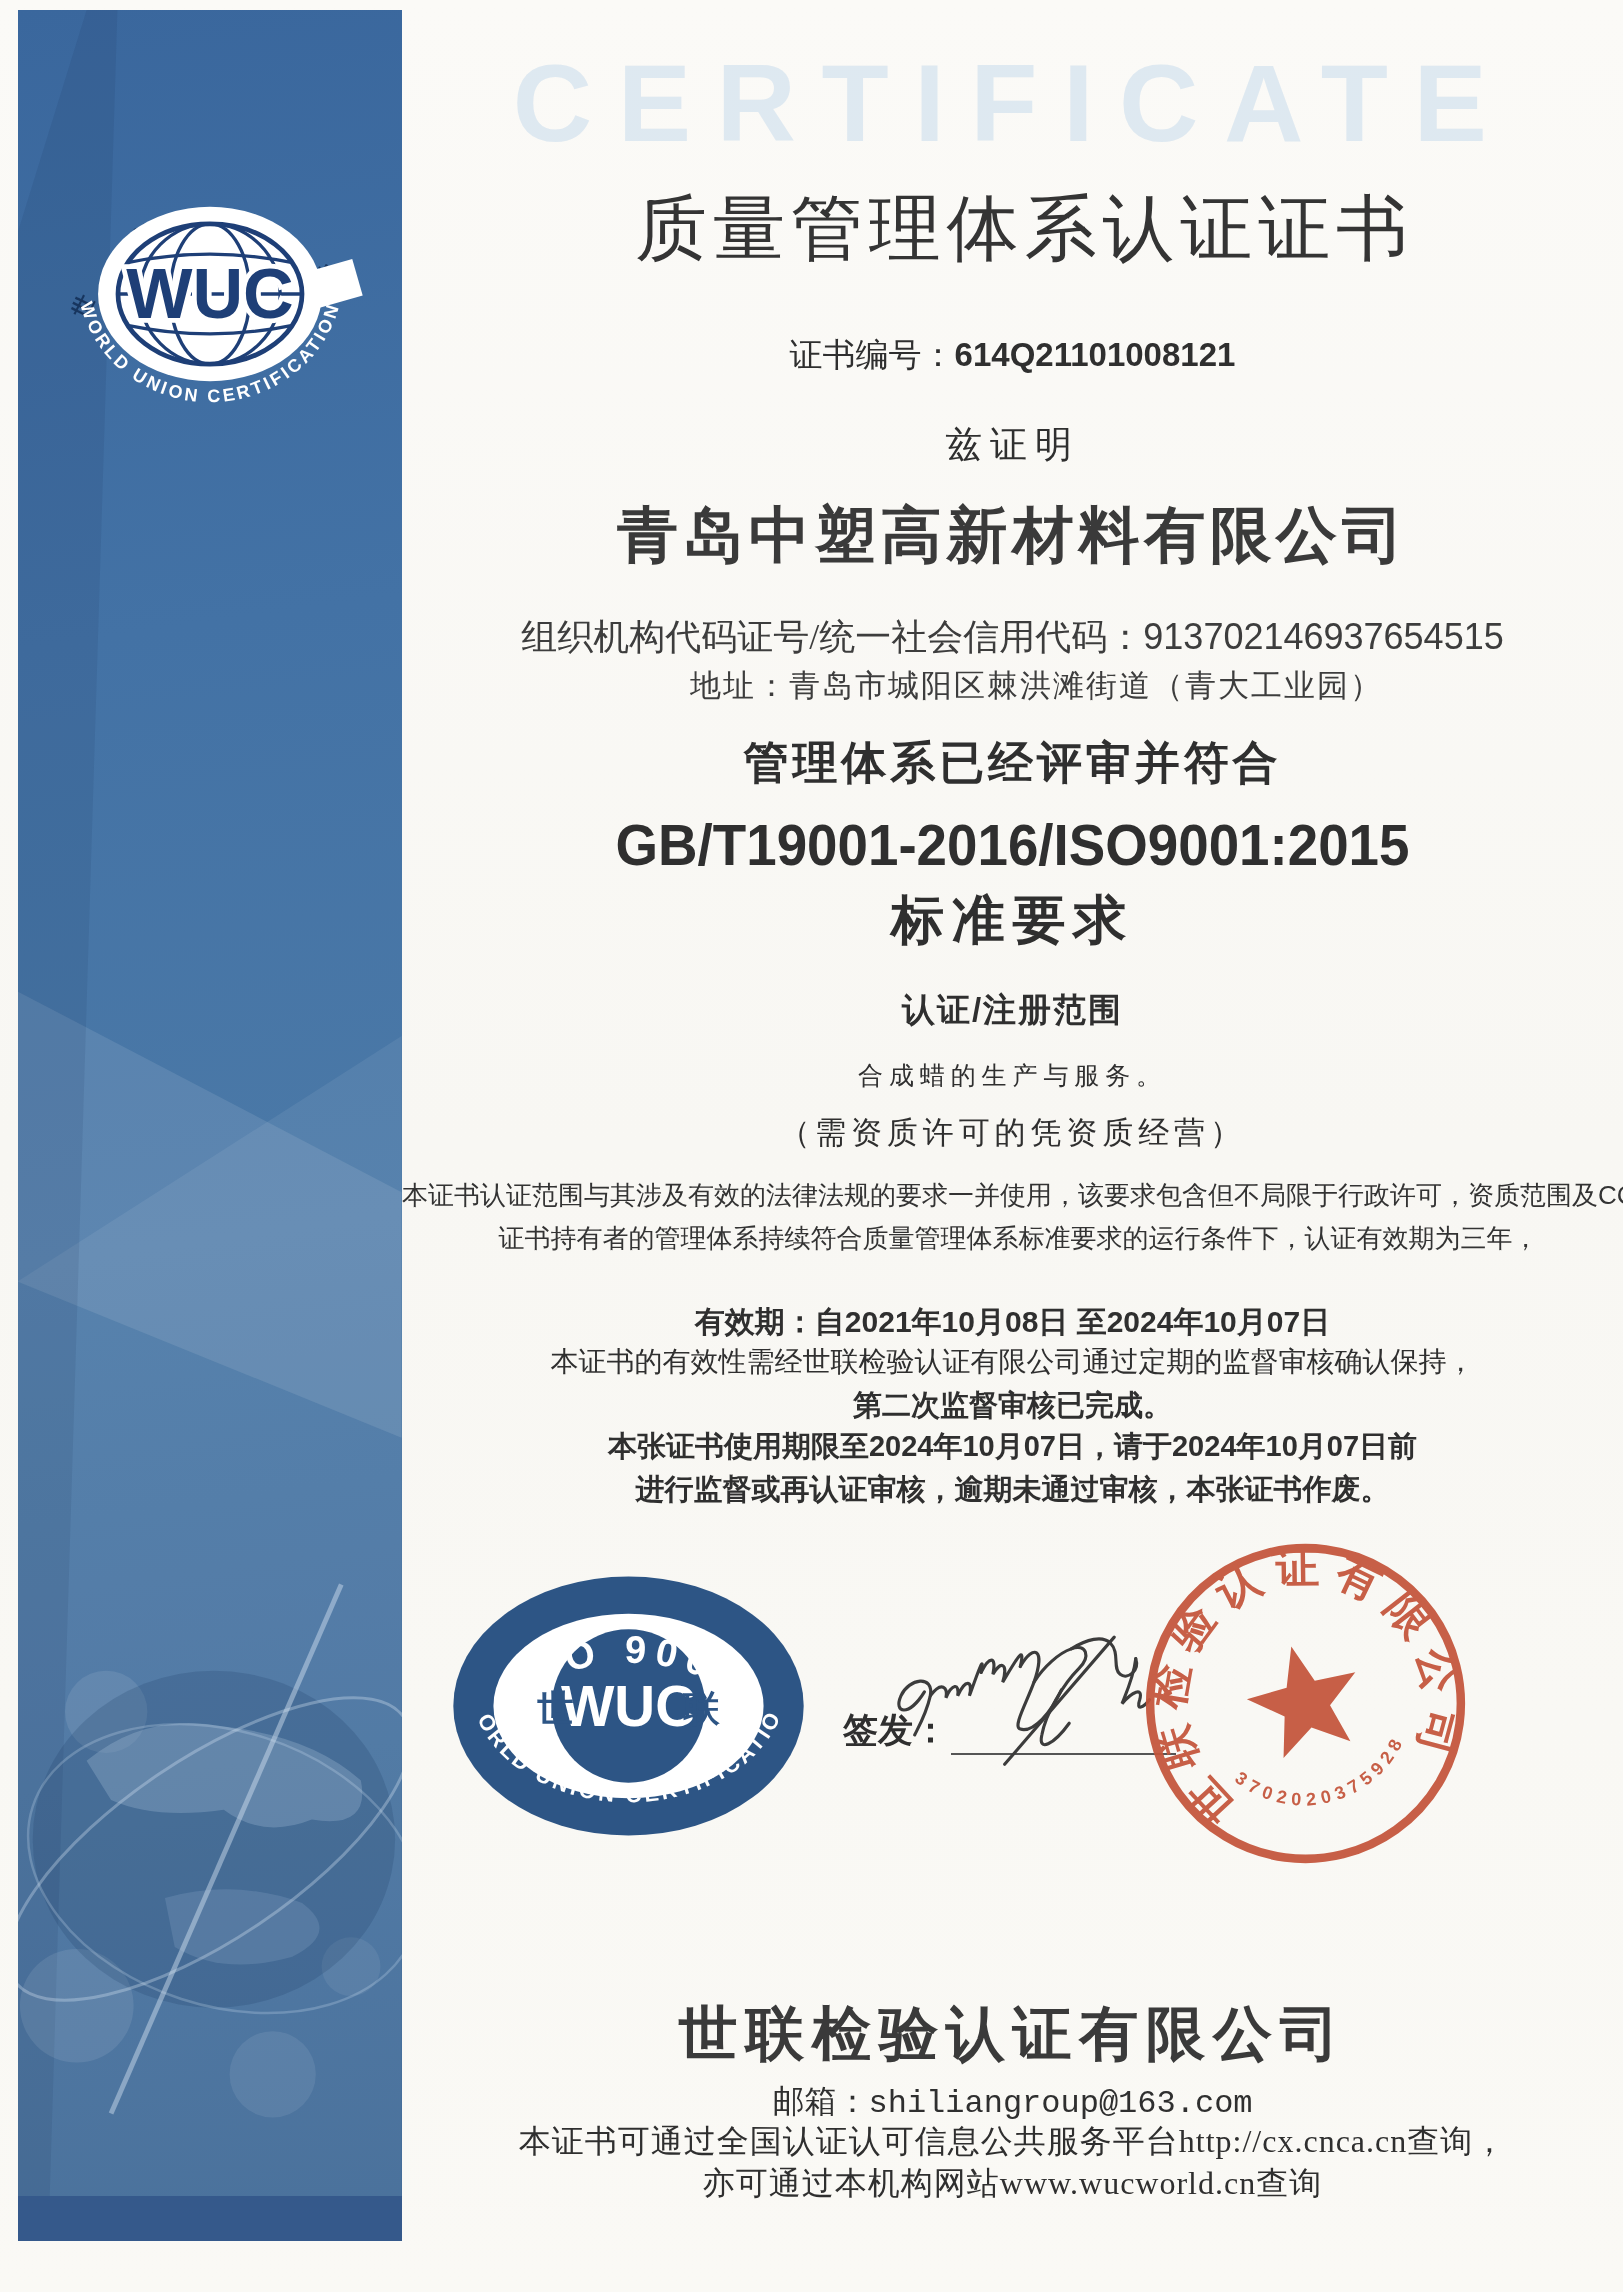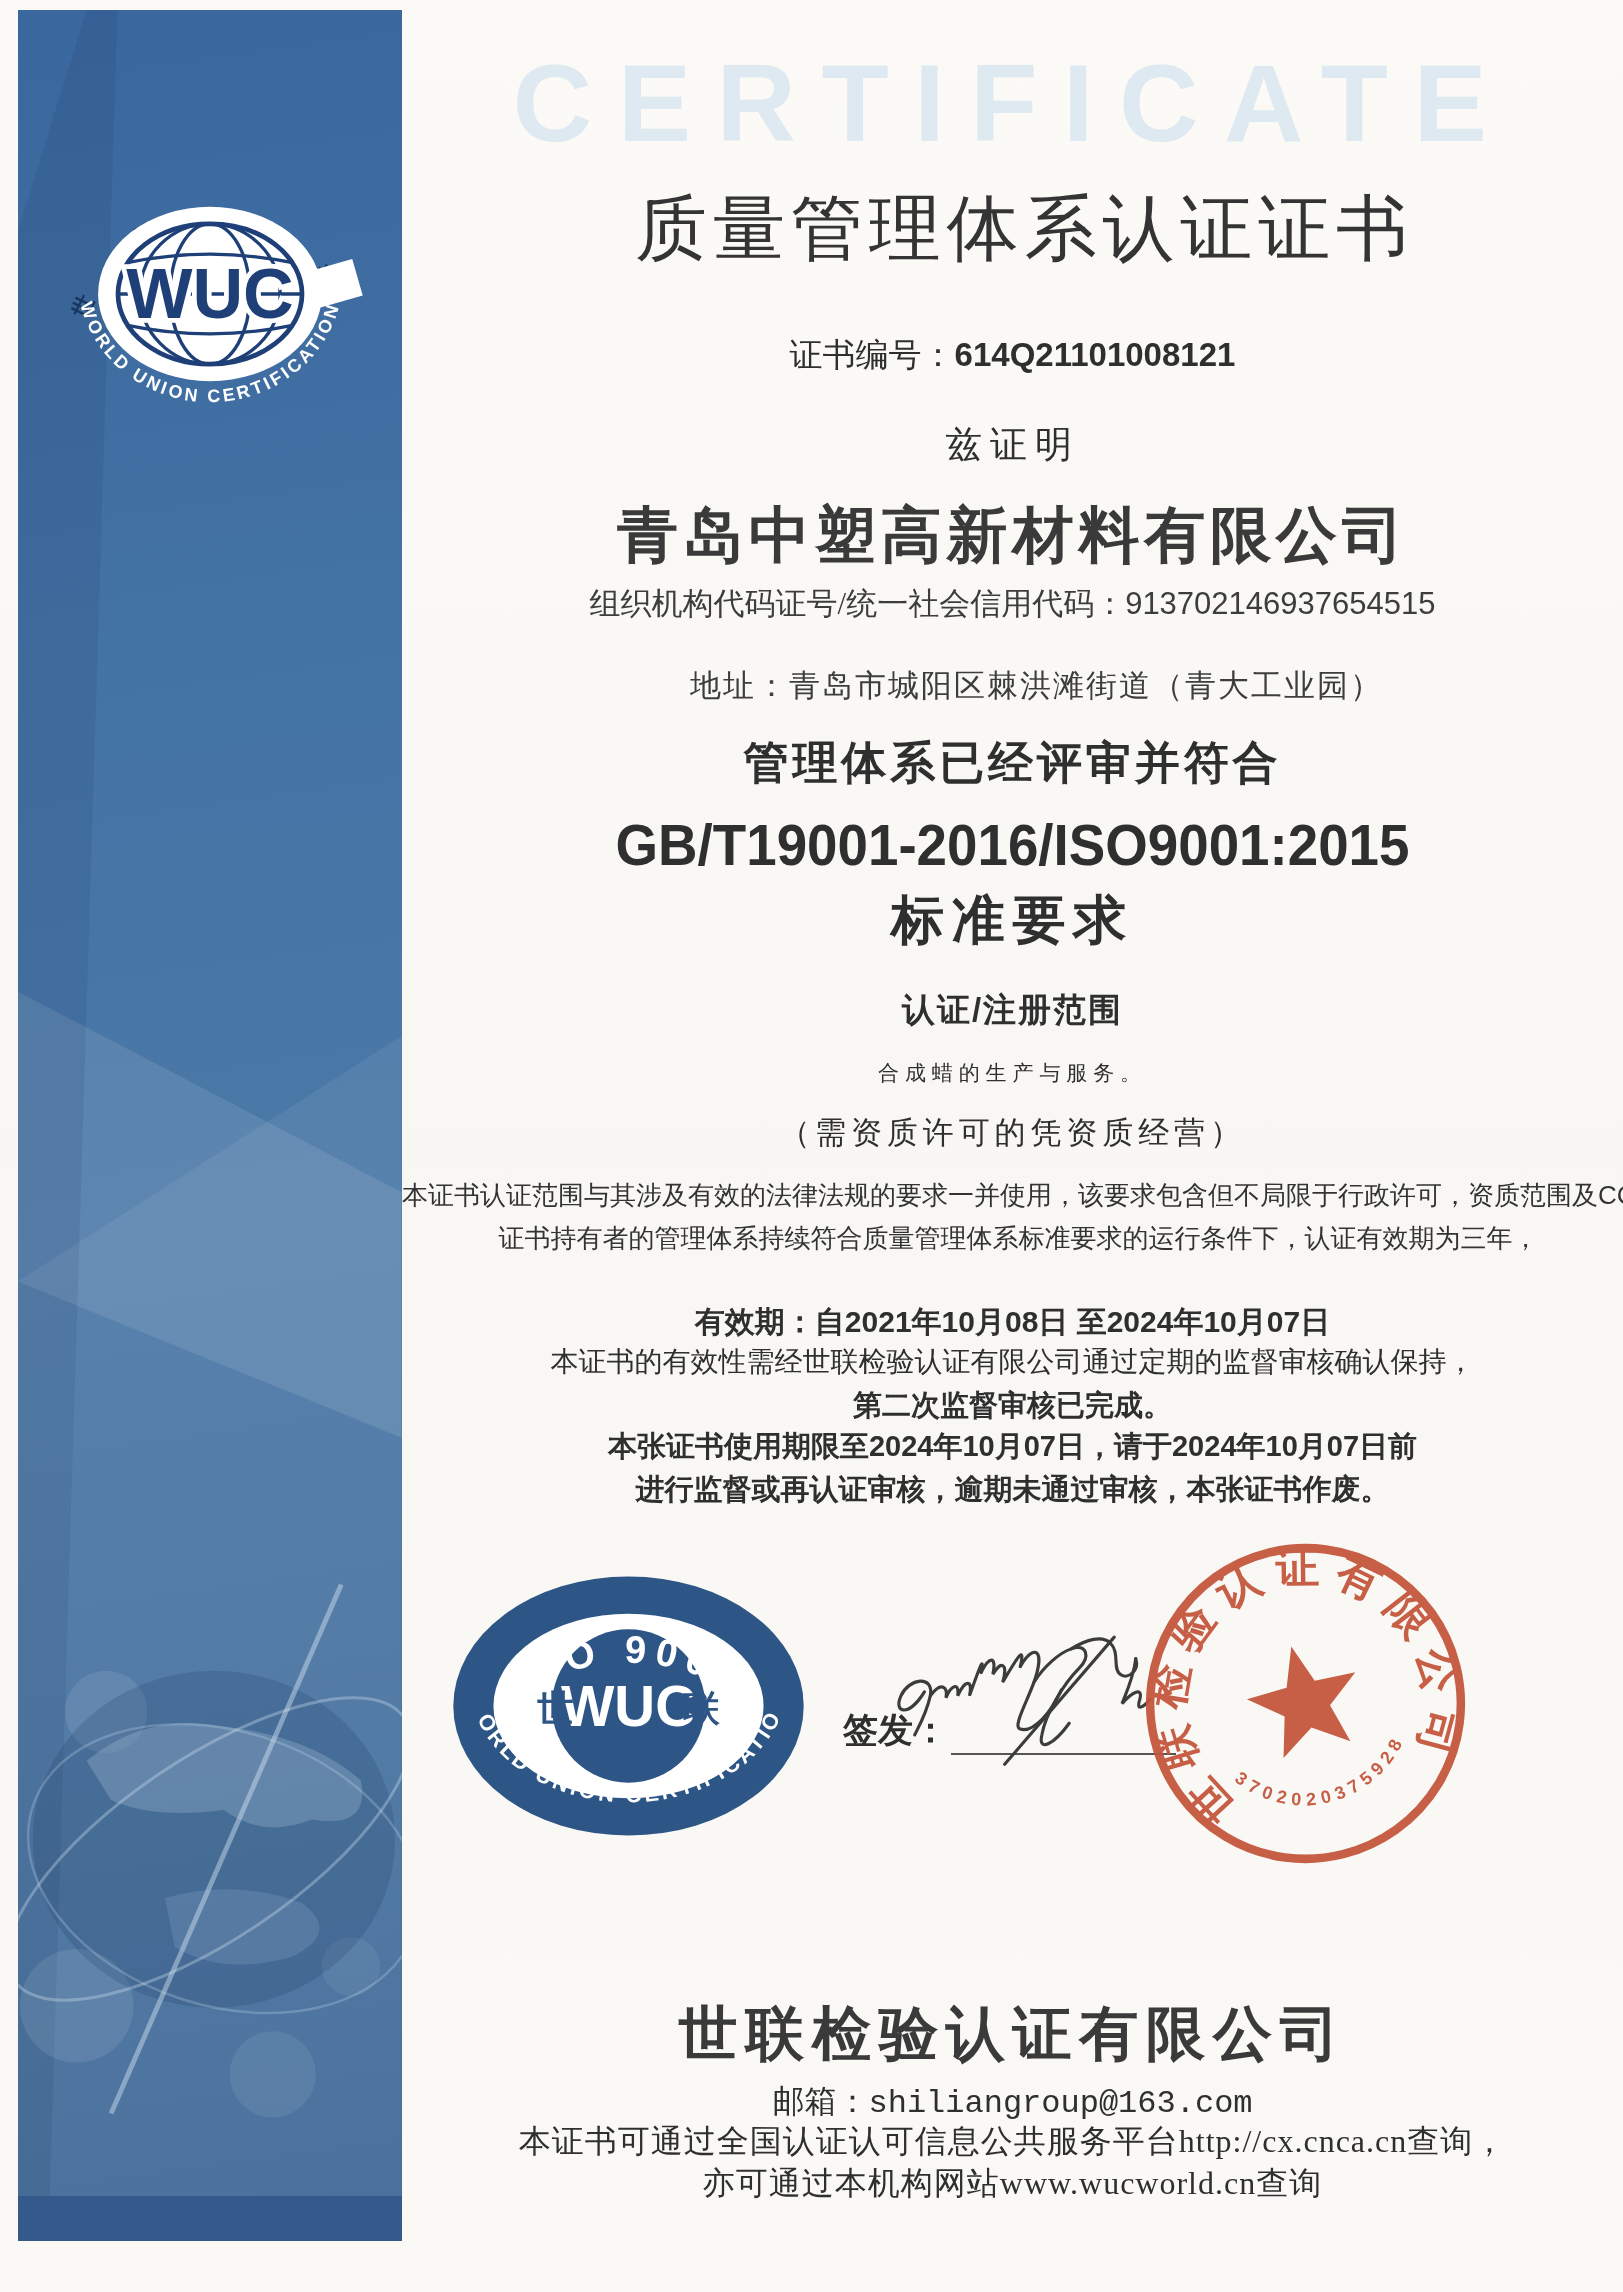--- a/index.html
+++ b/index.html
@@ -27,27 +27,27 @@
   .line { position:absolute; left:0; width:100%; white-space:nowrap; }
 
   .watermark { top:39px; font-size:110px; font-weight:700; letter-spacing:25.5px;
     color:rgba(176,205,232,0.38); overflow:hidden; }
   .title { top:181px; font-size:72px; font-weight:400; letter-spacing:5.9px; color:#343434;padding-left:24px; }
   .cert-no { top:333px; font-size:33px; }
   .kai { font-family:"Liberation Serif", serif; }
   .cert-no .num { font-family:"Liberation Sans", sans-serif; font-weight:600; }
   .certify-intro { top:420px; font-size:37px; letter-spacing:7.8px;text-align:center; }
   .company { top:495px; font-size:61px; font-weight:700; letter-spacing:4.9px; color:#3a3a3a; }
-  .org-line { top:583px; font-size:31px; color:#3d3d3d; }
+  .org-line { top:613px; font-size:36px; color:#3d3d3d; }
   .addr-line { top:665px; font-size:31px; color:#3d3d3d; letter-spacing:2px;margin-left:24px; }
   .assessed { top:733px; font-size:45px; font-weight:700; letter-spacing:3.9px; }
   .standard { top:812px; font-size:57px; font-weight:700; letter-spacing:0; transform:scaleX(.96); }
   .standard-suffix { top:885px; font-size:53px; font-weight:700; letter-spacing:7.8px; }
   .scope-heading { top:988px; font-size:33px; font-weight:700; letter-spacing:2px; }
-  .scope-text { top:1059px; font-size:21px; letter-spacing:5.9px; }
+  .scope-text { top:1059px; font-size:25px; letter-spacing:5.9px; }
   .scope-note { top:1112px; font-size:31px; letter-spacing:4.9px; }
   .legal1 { top:1178px; font-size:26px; color:#333; }
   .legal2 { top:1221px; font-size:26px; color:#333;padding-left:12px; }
   .validity { top:1302px; font-size:30px; font-weight:700; }
   .vnote1 { top:1343px; font-size:28px; }
   .vnote2 { top:1386px; font-size:29px; font-weight:700; }
   .vnote3 { top:1427px; font-size:29px; font-weight:700; }
   .vnote4 { top:1470px; font-size:29px; font-weight:700; }
 
   .iso-logo { position:absolute; left:44px; top:1563px; width:365px; height:286px; }

